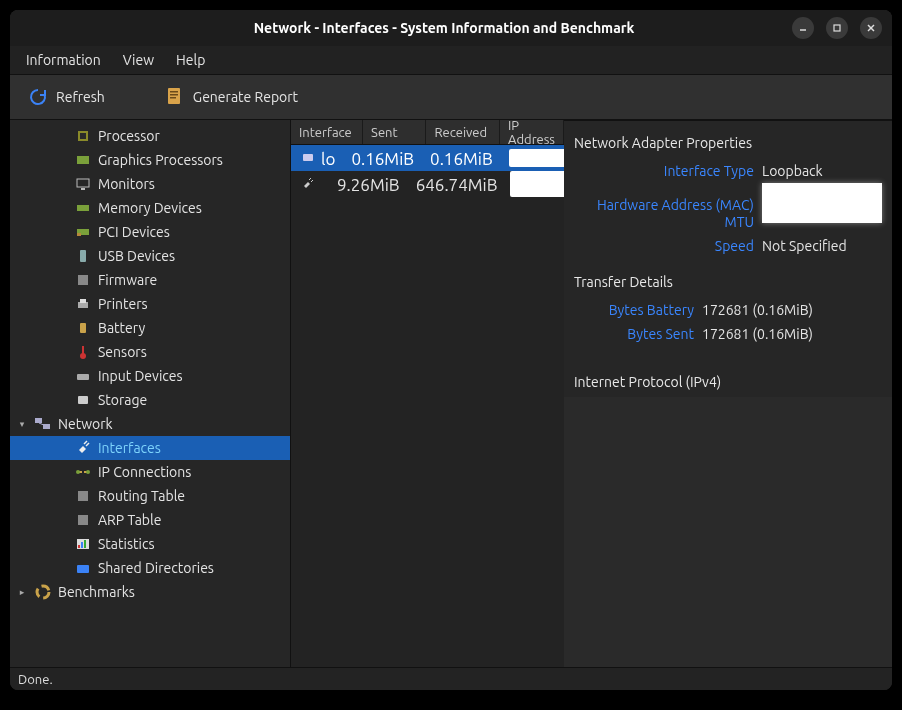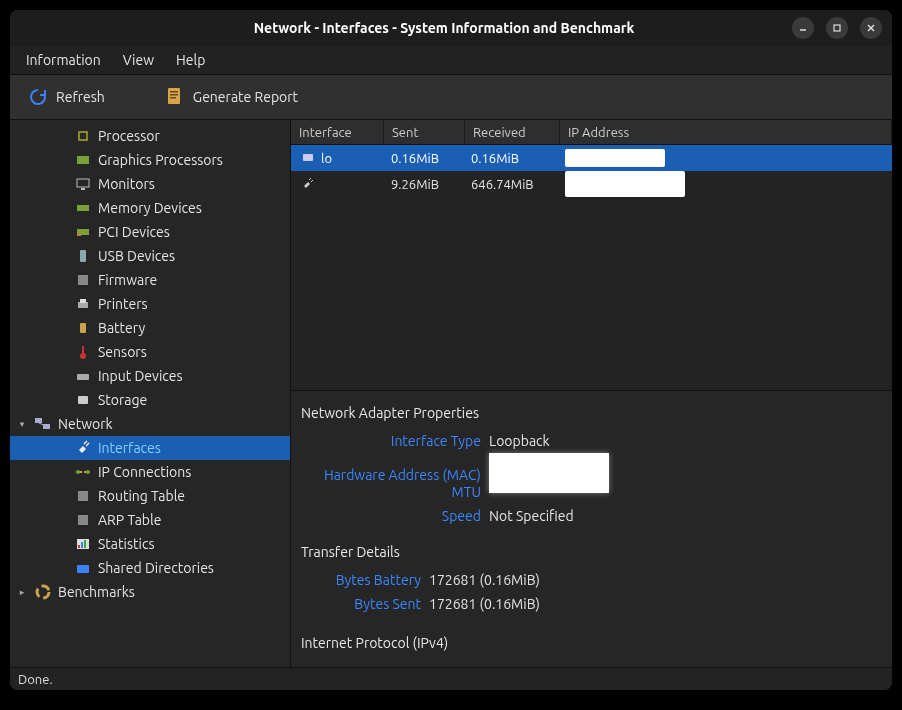--- a/index.html
+++ b/index.html
@@ -22,29 +22,29 @@
 .main{flex:1;display:flex;min-height:0}
 .sidebar{width:280px;background:#262626;border-right:1px solid #111;overflow:auto}
 .tree{padding:4px 0}
 .trow{display:flex;align-items:center;height:24px;padding-left:8px;cursor:pointer;gap:6px}
 .trow.sel{background:#1a5fb4;color:#7dd3fc}
 .indent0{padding-left:6px}
 .indent2{padding-left:46px}
 .ico{width:18px;height:18px;display:inline-flex;align-items:center;justify-content:center;flex:0 0 18px}
 .exp{width:12px;text-align:center;color:#aaa;font-size:9px;flex:0 0 12px}
 
-.right{flex:1;display:flex;flex-direction:column;min-width:0}
+.right{flex:1;display:flex;flex-direction:row;min-width:0}
 .ifacepane{flex:1;background:#232323;overflow:auto;min-height:0}
 .thead{display:flex;background:#2e2e2e;border-bottom:1px solid #111;height:24px;align-items:center;font-size:13px;color:#ccc}
 .th{padding:0 8px;border-right:1px solid #1a1a1a;height:100%;display:flex;align-items:center}
 .col-if{width:76px}
 .col-sent{width:64px}
 .col-recv{width:78px}
 .col-ip{flex:1}
-.tr{display:flex;height:26px;align-items:center;font-size:13px}
+.tr{display:flex;height:26px;align-items:center;font-size:17px}
 .tr.sel{background:#1a5fb4;color:#fff}
 .td{padding:0 8px;display:flex;align-items:center;gap:4px}
 .redact{background:#fff;border-radius:2px;height:18px;display:inline-block}
 
 .details{height:260px;border-top:1px solid #111;background:#262626;overflow:auto;padding:8px 10px;font-size:14px}
 .details h4{margin:6px 0 8px;font-size:14px;font-weight:400;color:#e8e8e8}
 .kv{display:flex;align-items:center;min-height:24px}
 .kv .k{width:180px;text-align:right;color:#3a86ff;padding-right:8px}
 .kv .v{flex:1}
 
@@ -379,21 +379,21 @@
       <h4 style="margin-top:16px">Transfer Details</h4>
       <div class="kv">
               <div class="k" style="width:120px">Bytes Battery</div>
               <div class="v">172681 (0.16MiB)</div>
             </div>
       <div class="kv">
               <div class="k" style="width:120px">Bytes Sent</div>
               <div class="v">172681 (0.16MiB)</div>
             </div>
 
-      <h4 style="margin-top:19px">Internet Protocol (IPv4)</h4>
+      <h4 style="margin-top:28px">Internet Protocol (IPv4)</h4>
     </div>
   </div>
 </div>
 
 <div class="statusbar">
   <span>Done.</span>
 </div>
 
 </div>
 </div>

